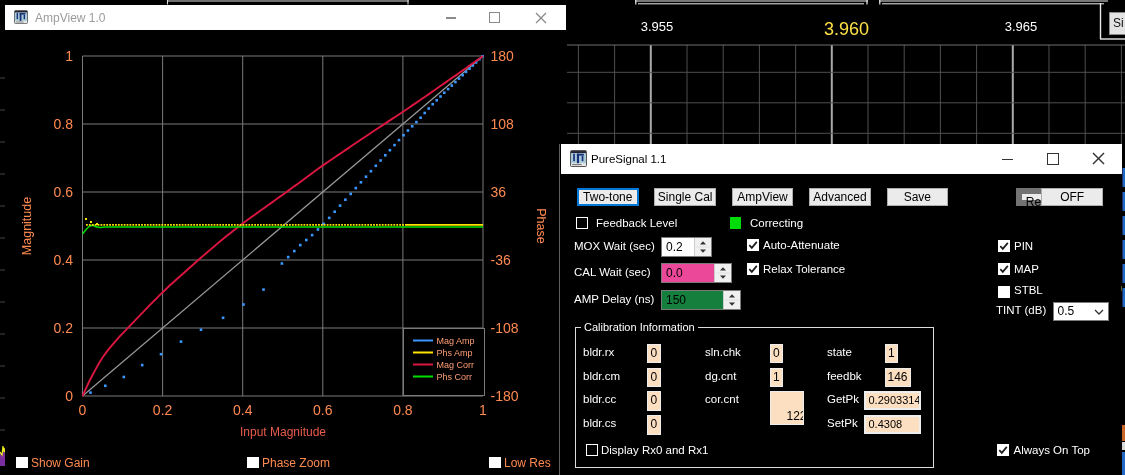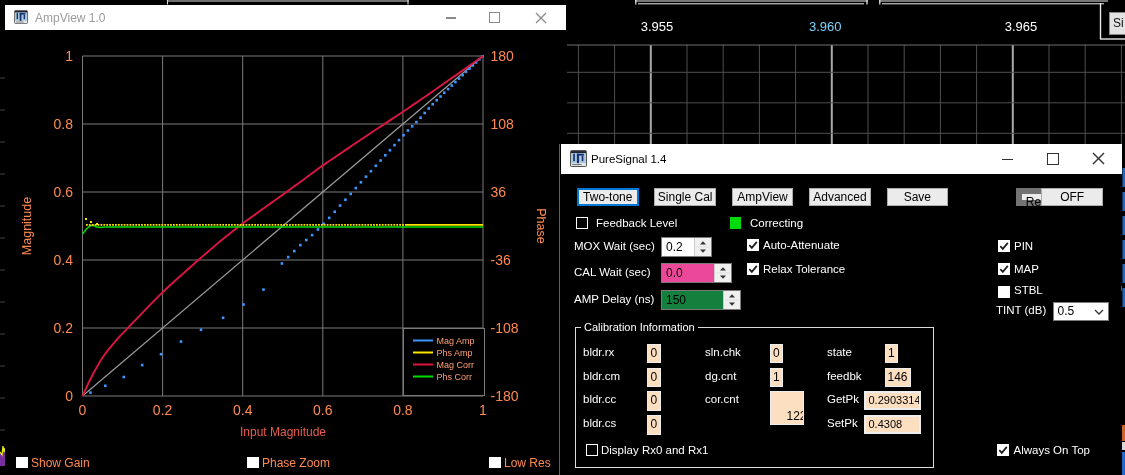--- a/index.html
+++ b/index.html
@@ -63,21 +63,21 @@
     <rect x="1122.5" y="288" width="2.5" height="19" fill="#2268c4"></rect>
     <rect x="1118" y="286" width="3.5" height="5" fill="#c8c438"></rect>
     <rect x="1122" y="425" width="3" height="16" fill="#c86428"></rect>
     <rect x="1122" y="442" width="3" height="8" fill="#d8d8d8"></rect>
     <rect x="1122" y="452" width="3" height="23" fill="#2268c4"></rect>
     <path d="M0,466 L0,452 L2,456 L3,447 L4,453 L5,449 L6,458 L6,466 Z" fill="#7a2ea0"></path>
     <path d="M0,452 L2,455 L3,446 L4,452 L5,448 L6,457" fill="none" stroke="#e8e820" stroke-width="1.3"></path>
 </svg>
 
 <div style="position:absolute;left:627px;top:19px;width:60px;text-align:center;font-size:13px;color:#fff">3.955</div>
-<div style="position:absolute;left:809px;top:19px;width:60px;text-align:left;font-size:13px;color:#7dd3fc">3.960</div>
+<div style="position:absolute;left:809px;top:19px;width:60px;text-align:right;font-size:18px;color:#fde047">3.960</div>
 <div style="position:absolute;left:991px;top:19px;width:60px;text-align:center;font-size:13px;color:#fff">3.965</div>
 <div style="position:absolute;left:1109px;top:12px;width:16px;height:21px;background:#e3e3e3;border:1px solid #888;font-size:12px;color:#111;padding-left:3px;line-height:21px">Si</div>
 
 <div style="position:absolute;left:5px;top:5px;width:561px;height:470px;background:#000"></div>
 <div style="position:absolute;left:5px;top:5px;width:561px;height:25px;background:#fff"></div>
 <svg style="position:absolute;left:14px;top:10px" width="14" height="14" viewBox="0 0 16 16">
 <rect x="0.5" y="0.5" width="15" height="15" rx="1.5" fill="#b9d2dd" stroke="#555"></rect>
 <rect x="1" y="1" width="14" height="2" fill="#223"></rect>
 <rect x="1.5" y="3" width="13" height="9" fill="#a6cad9"></rect>
 <rect x="3" y="3.5" width="1.6" height="7" fill="#1b2f77"></rect>
@@ -216,21 +216,21 @@
 <rect x="0.5" y="0.5" width="15" height="15" rx="1.5" fill="#b9d2dd" stroke="#555"></rect>
 <rect x="1" y="1" width="14" height="2" fill="#223"></rect>
 <rect x="1.5" y="3" width="13" height="9" fill="#a6cad9"></rect>
 <rect x="3" y="3.5" width="1.6" height="7" fill="#1b2f77"></rect>
 <rect x="6.5" y="3.5" width="2" height="9.5" fill="#1b2f77"></rect>
 <rect x="6.5" y="3.5" width="6.5" height="1.8" fill="#1b2f77"></rect>
 <rect x="11" y="5.5" width="1.6" height="5" fill="#1b2f77"></rect>
 <rect x="1" y="12.5" width="14" height="2.5" fill="#e8e8e8"></rect>
 <rect x="2" y="13.2" width="9" height="1" fill="#777"></rect>
 </svg>
-<div style="position:absolute;left:591px;top:152.5px;font-size:11.5px;color:#000">PureSignal 1.4</div>
+<div style="position:absolute;left:591px;top:152.5px;font-size:11.5px;color:#000">PureSignal 1.1</div>
 <div style="position:absolute;left:1002px;top:158.5px;width:11px;height:1.5px;background:#333"></div>
 <div style="position:absolute;left:1047px;top:153px;width:10px;height:10px;border:1.3px solid #333"></div>
 <svg style="position:absolute;left:1092.0px;top:152.0px" width="13.0" height="13.0">
     <line x1="1" y1="1" x2="12.0" y2="12.0" stroke="#333" stroke-width="1.4"></line>
     <line x1="12.0" y1="1" x2="1" y2="12.0" stroke="#333" stroke-width="1.4"></line>
   </svg>
 <div class="psbtn" style="left:577.0px;border:2px solid #0078d7;line-height:14px">Two-tone</div>
 <div class="psbtn" style="left:654.4px;border:1px solid #adadad;line-height:16px">Single Cal</div>
 <div class="psbtn" style="left:731.8px;border:1px solid #adadad;line-height:16px">AmpView</div>
 <div class="psbtn" style="left:809.2px;border:1px solid #adadad;line-height:16px">Advanced</div>

